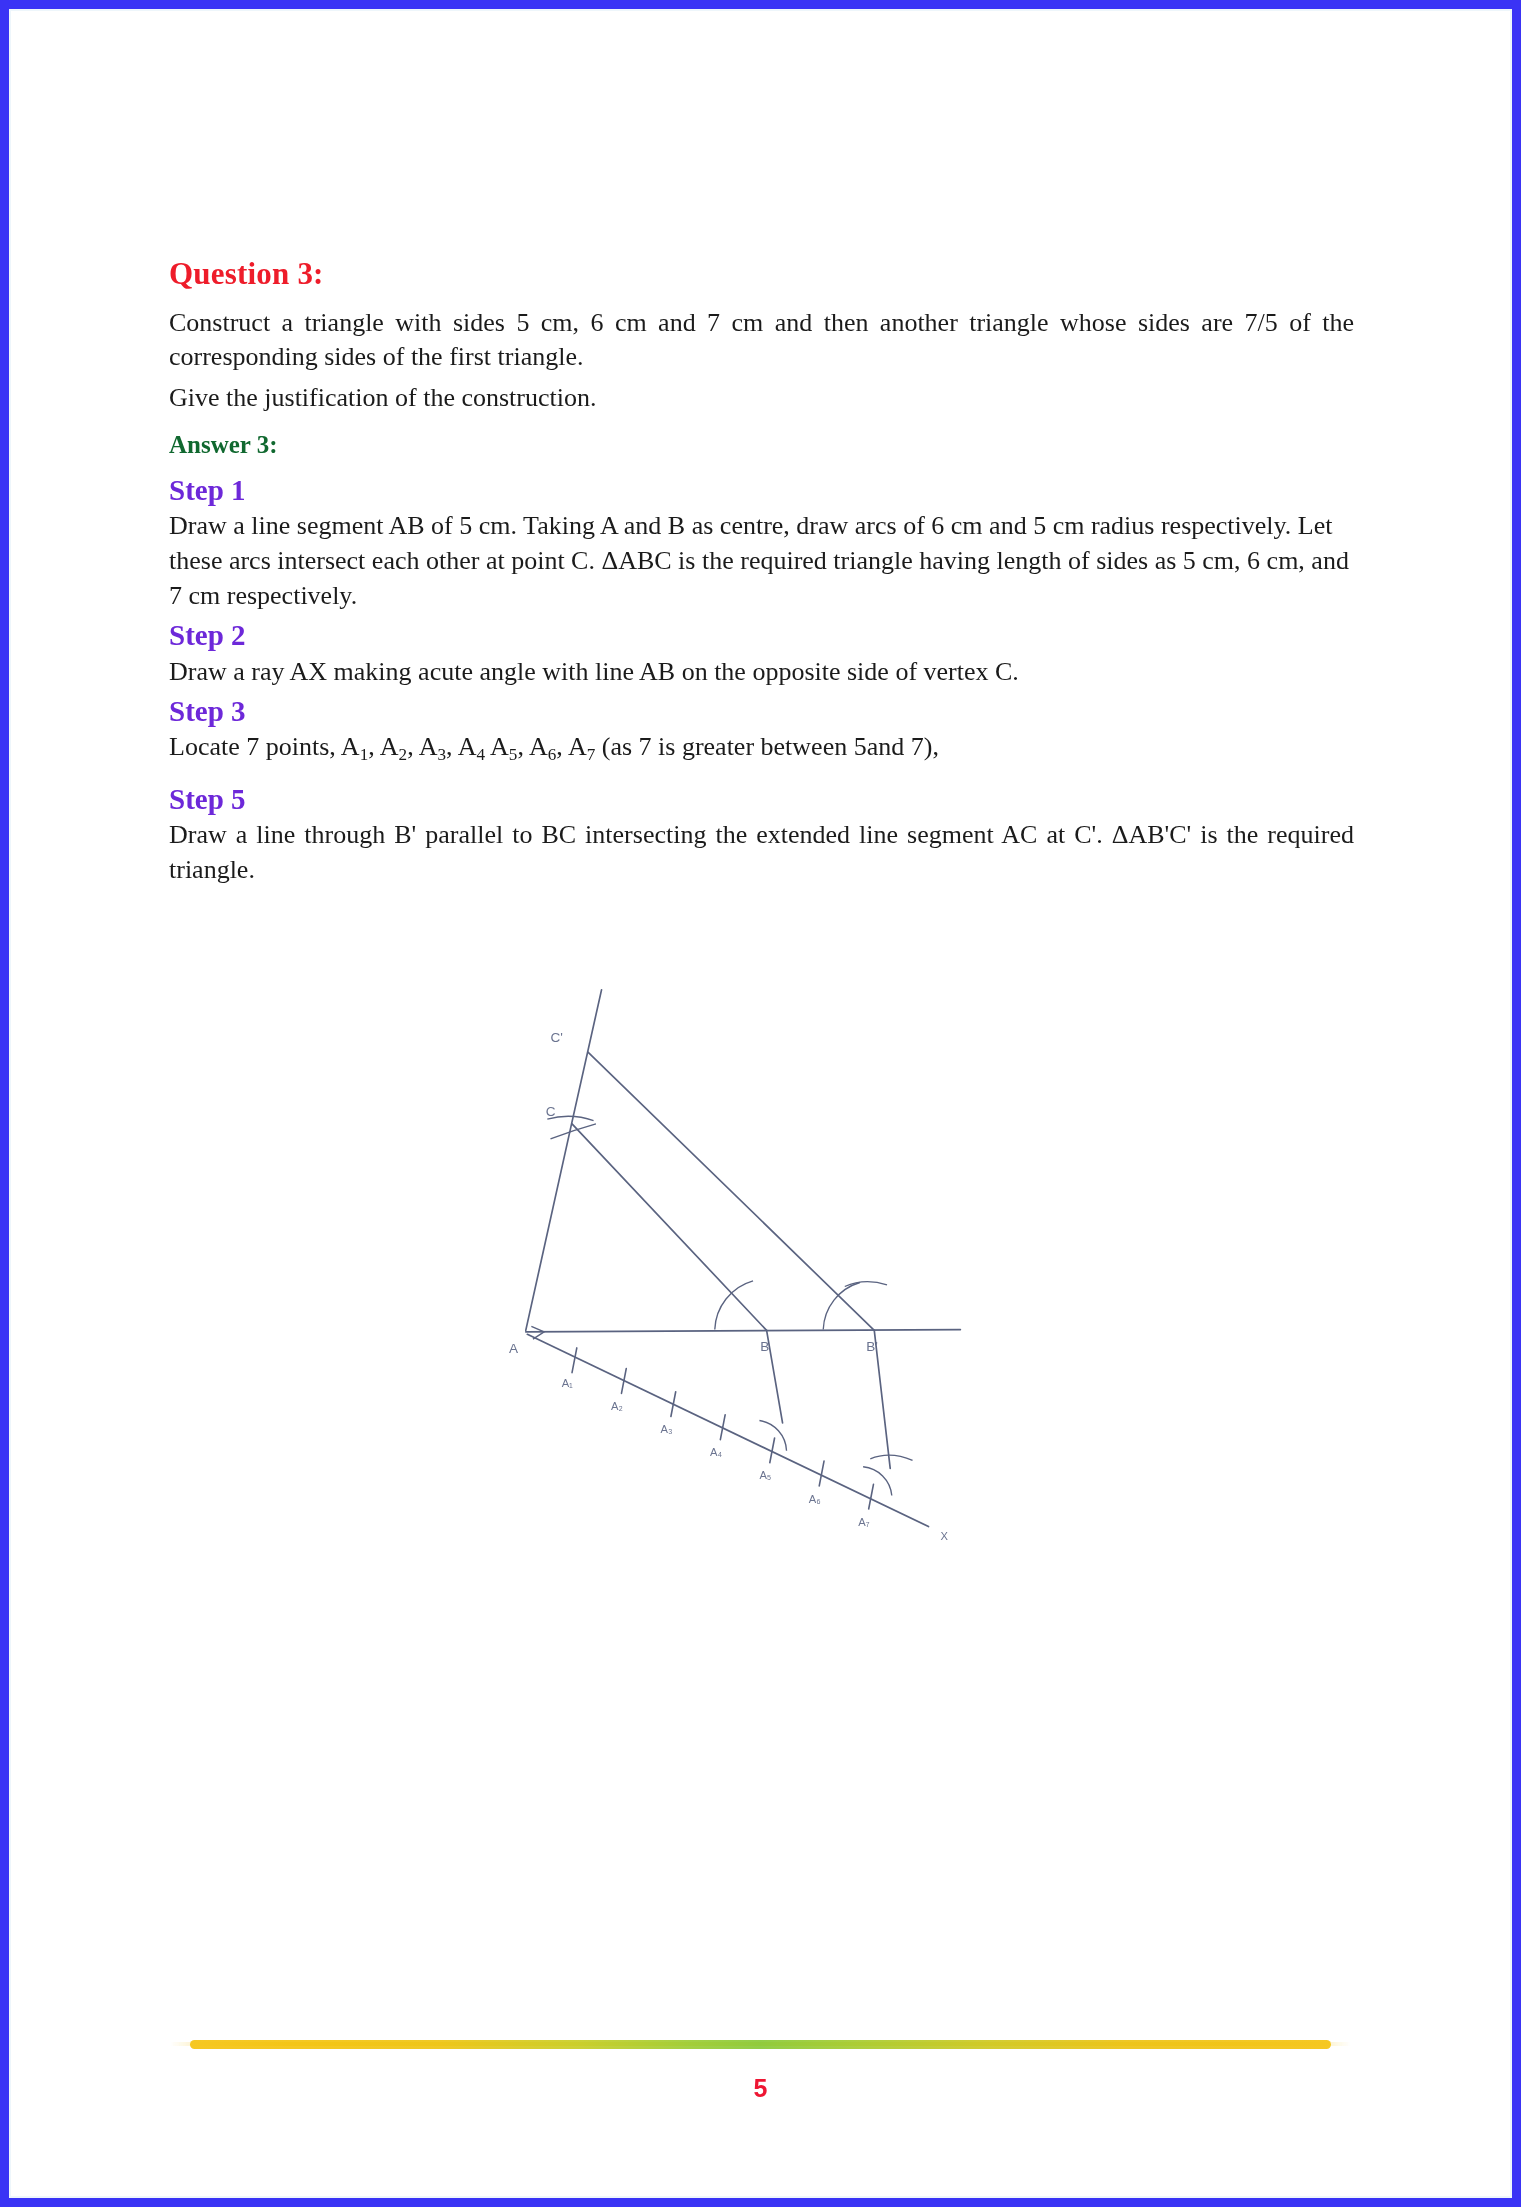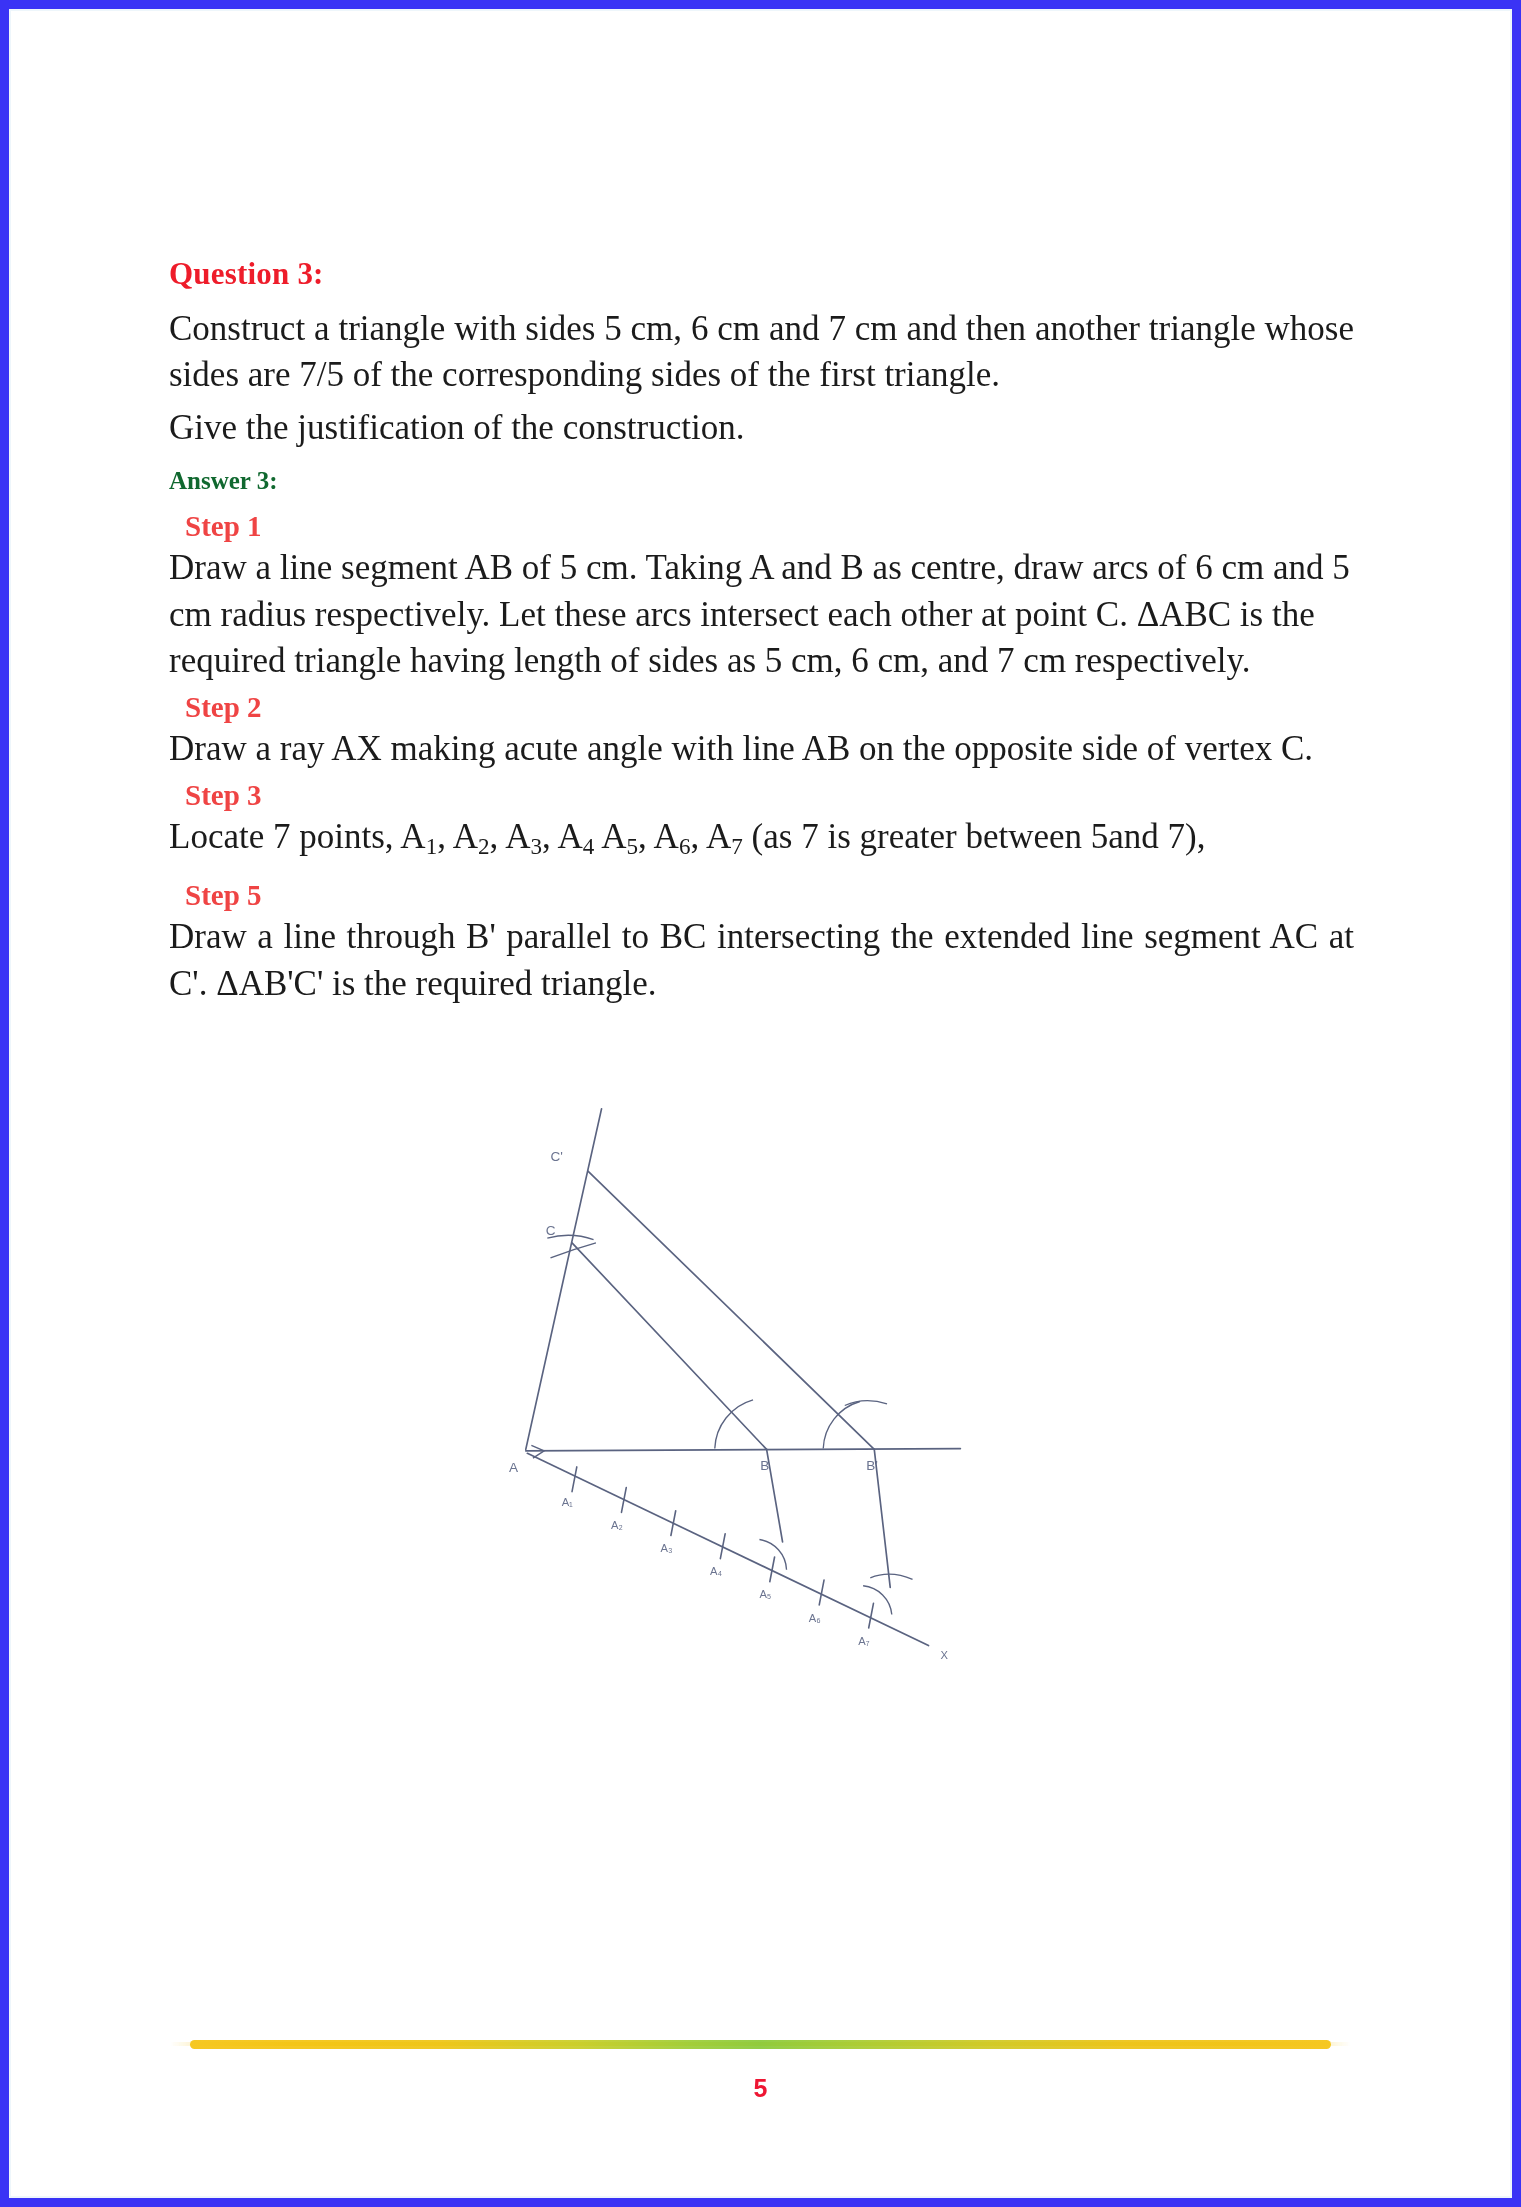--- a/index.html
+++ b/index.html
@@ -52,31 +52,31 @@
     letter-spacing: .2px;
   }
   .a-heading {
     color: #10682f;
     font-weight: bold;
     font-size: 25px;
     line-height: 1.15;
     margin: 16px 0 14px 0;
   }
   .step-heading {
-    color: #ef4444;
+    color: #6d28d9;
     font-weight: bold;
     font-size: 29px;
     line-height: 1.15;
-    margin: 4px 0 2px 16px;
+    margin: 4px 0 2px 0;
   }
 
   
   .body-text {
     color: #1b1b1b;
-    font-size: 35px;
+    font-size: 26px;
     line-height: 1.33;
     margin: 0 0 6px 0;
     width: 1185px;
   }
   .body-text.justify { text-align: justify; text-align-last: left; }
   .tight { margin-bottom: 18px; }
 
   sub {
     font-size: 0.66em;
     line-height: 0;

